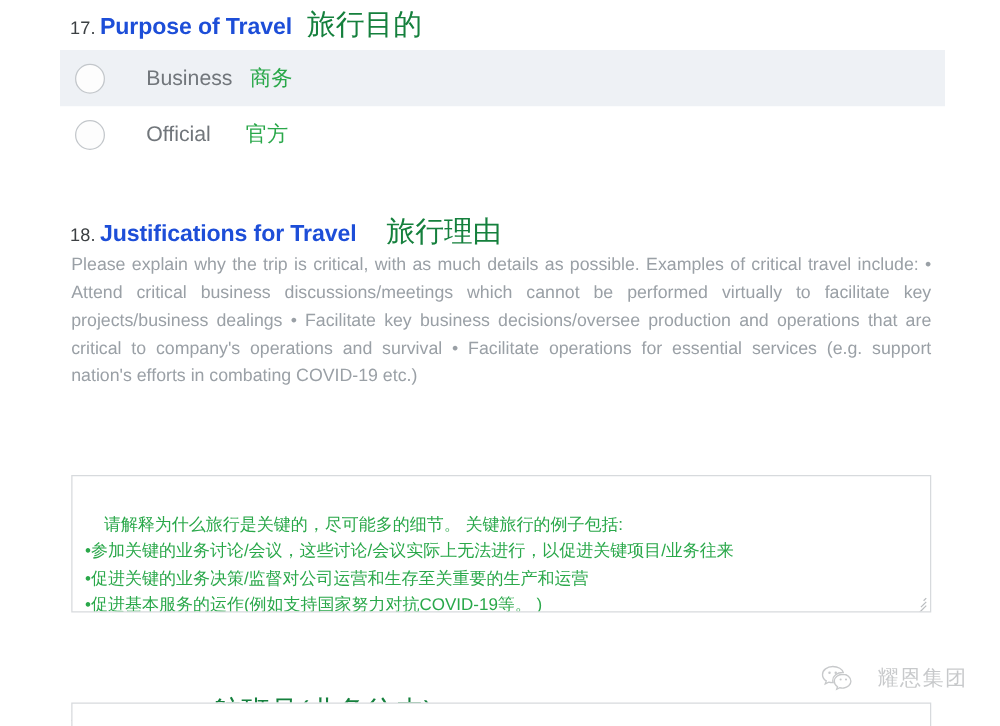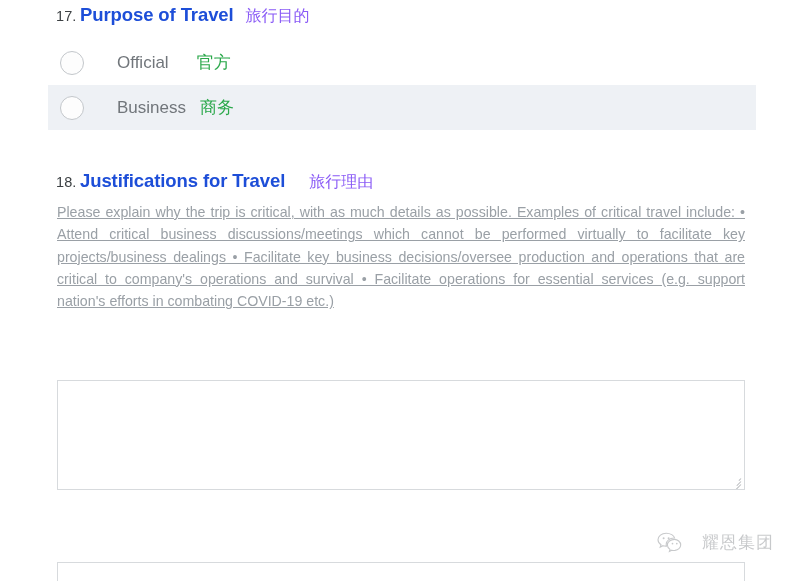--- a/index.html
+++ b/index.html
@@ -45,22 +45,22 @@
     white-space: nowrap;
   }
   .q-optional {
     font-size: 13.5px;
     color: #b4b8bc;
     margin-left: 14px;
     white-space: nowrap;
     margin-top: 44px;
   }
   .q-cn {
-    font-size: 16px;
-    color: #8b5cf6;
+    font-size: 23px;
+    color: #15803d;
     white-space: nowrap;
   }
 
   
   #q17 { position: absolute; left: 40px; top: 4px; right: 0; }
   #q17 .q-cn { margin-left: 12px; }
 
   .options {
     position: absolute;
     left: 48px;
@@ -108,21 +108,20 @@
   .desc {
     position: absolute;
     left: 57px;
     top: 201px;
     width: 688px;
     font-size: 14.2px;
     line-height: 22.3px;
     color: #9aa0a6;
     text-align: justify;
     text-justify: inter-word;
-    text-decoration: underline;
   }
   .desc p { margin: 0; }
 
   .textarea-box {
     position: absolute;
     left: 57px;
     top: 380px;
     width: 688px;
     height: 110px;
     border: 1px solid #d7dadd;
@@ -200,46 +199,50 @@
 
 <div class="page">
 
   <div class="q-head" id="q17">
     <span class="q-num">17.</span>
     <span class="q-title">Purpose of Travel</span>
     <span class="q-cn">旅行目的</span>
   </div>
 
   <div class="options">
+    <div class="opt-row highlight business">
+      <span class="radio"></span>
+      <span class="opt-en">Business</span>
+      <span class="opt-cn">商务</span>
+    </div>
     <div class="opt-row official">
       <span class="radio"></span>
       <span class="opt-en">Official</span>
       <span class="opt-cn">官方</span>
     </div>
-    <div class="opt-row highlight business">
-      <span class="radio"></span>
-      <span class="opt-en">Business</span>
-      <span class="opt-cn">商务</span>
-    </div>
   </div>
 
   <div class="q-head" id="q18">
     <span class="q-num">18.</span>
     <span class="q-title">Justifications for Travel</span>
     <span class="q-cn">旅行理由</span>
   </div>
 
   <div class="desc">
     <p>Please explain why the trip is critical, with as much details as possible. Examples of critical travel include:
 • Attend critical business discussions/meetings which cannot be performed virtually to facilitate key projects/business dealings
 • Facilitate key business decisions/oversee production and operations that are critical to company's operations and survival
 • Facilitate operations for essential services (e.g. support nation's efforts in combating COVID-19 etc.)</p>
   </div>
 
   <div class="textarea-box">
+    <span>请解释为什么旅行是关键的，尽可能多的细节。 关键旅行的例子包括:
+•参加关键的业务讨论/会议，这些讨论/会议实际上无法进行，以促进关键项目/业务往来
+•促进关键的业务决策/监督对公司运营和生存至关重要的生产和运营
+•促进基本服务的运作(例如支持国家努力对抗COVID-19等。 )</span>
     <span class="resize-handle"><i></i><i></i><i></i></span>
   </div>
 
   <div class="q-head" id="q19">
     <span class="q-num">19.</span>
     <span class="q-optional">(optional)</span>
     <span class="q-cn">航班号(业务往来)</span>
   </div>
 
   <input class="text-input" type="text" placeholder="" style="">

